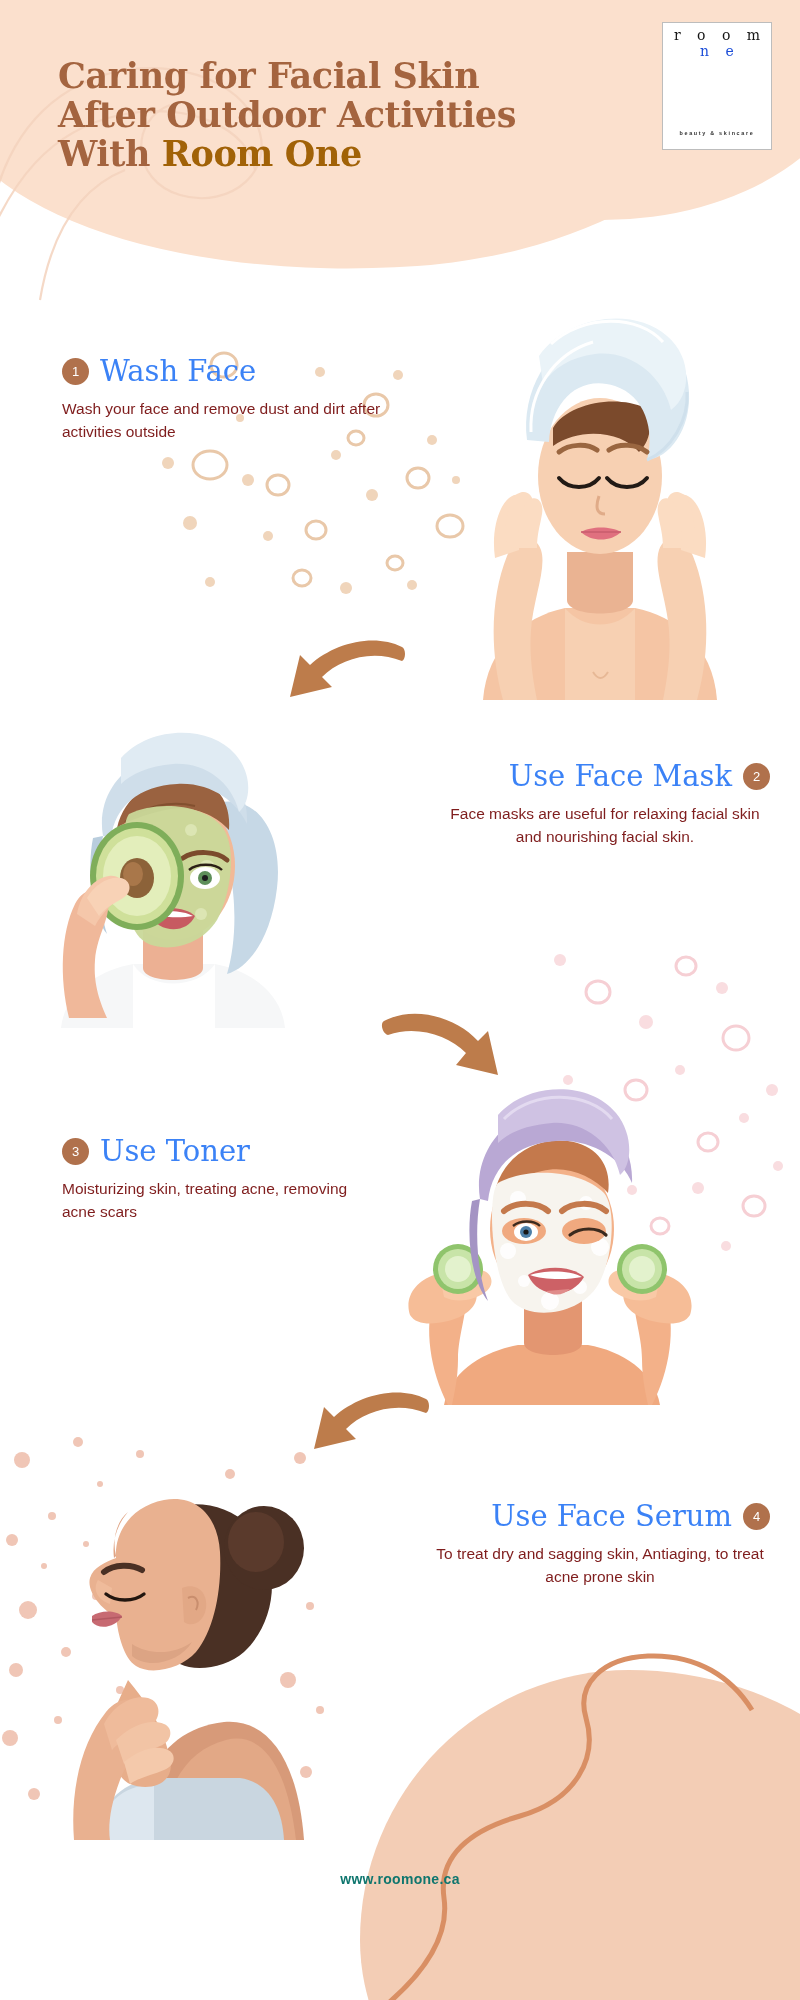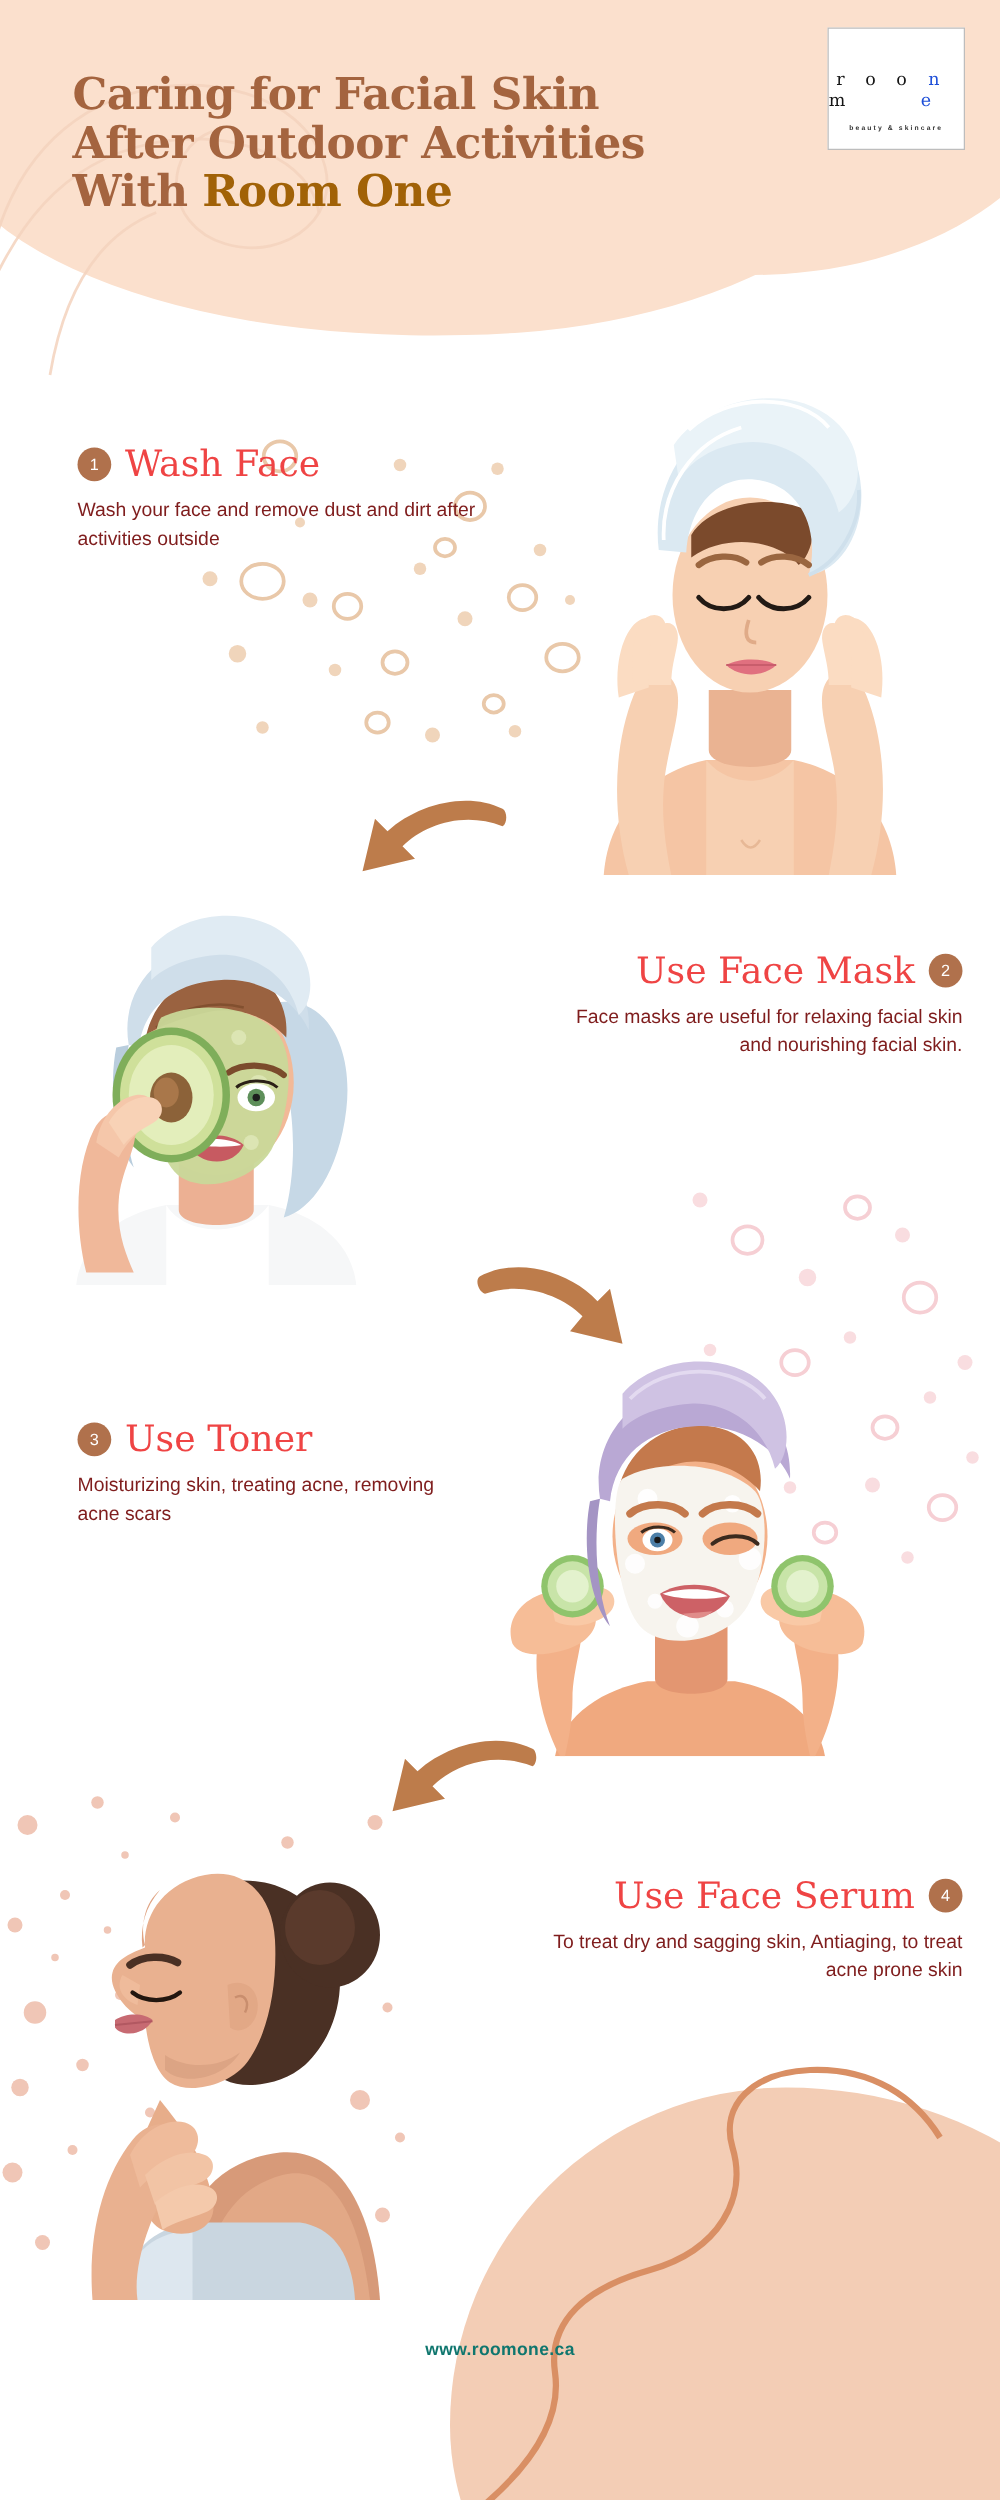--- a/index.html
+++ b/index.html
@@ -36,25 +36,25 @@
     font-size:35px;
     line-height:39px;
     letter-spacing:-0.4px;
     color:#a4643f;
     white-space:nowrap;
   }
   .title-accent { color:#a16207; }
 
   .logo-box {
     position:absolute; left:662px; top:22px;
-    width:110px; height:98px;
+    width:110px; height:128px;
     background:#ffffff;
     border:1px solid #bdbdbd;
     z-index:8;
-    display:flex; flex-direction:row;
+    display:flex; flex-direction:column;
     align-items:center; justify-content:flex-start;
     padding-top:4px;
   }
   .logo-l1 {
     font-family:"DejaVu Serif", serif; font-size:14px; color:#151515;
     letter-spacing:6px; text-indent:6px; line-height:17px;
   }
   .logo-l2 {
     font-family:"DejaVu Serif", serif; font-size:14px; color:#1d4ed8;
     letter-spacing:6px; text-indent:6px; line-height:17px; margin-top:-1px;
@@ -71,29 +71,29 @@
   .step-head.rtl { justify-content:flex-end; }
   .badge {
     width:27px; height:27px; border-radius:50%;
     background:#b0714c; color:#fff;
     display:flex; align-items:center; justify-content:center;
     font-family:"Liberation Sans", sans-serif;
     font-size:13px; font-weight:400; flex:0 0 auto;
   }
   .step-title {
     font-family:"DejaVu Serif", serif;
-    font-size:29px; line-height:33px; color:#ef4444;
+    font-size:29px; line-height:33px; color:#3b82f6;
     font-weight:400; white-space:nowrap;
   }
   .step-body {
     font-family:"Liberation Sans", sans-serif;
     font-size:15.5px; line-height:23px; color:#7f1d1d;
     margin-top:9px;
   }
-  .ta-right { text-align:right; }
+  .ta-right { text-align:center; }
 
   
   .arrow { position:absolute; z-index:5; }
   .arrow path { fill:#bd7c4b; }
 
   
   .illo { position:absolute; z-index:4; }
 
   
   .speck { position:absolute; z-index:2; pointer-events:none; }

